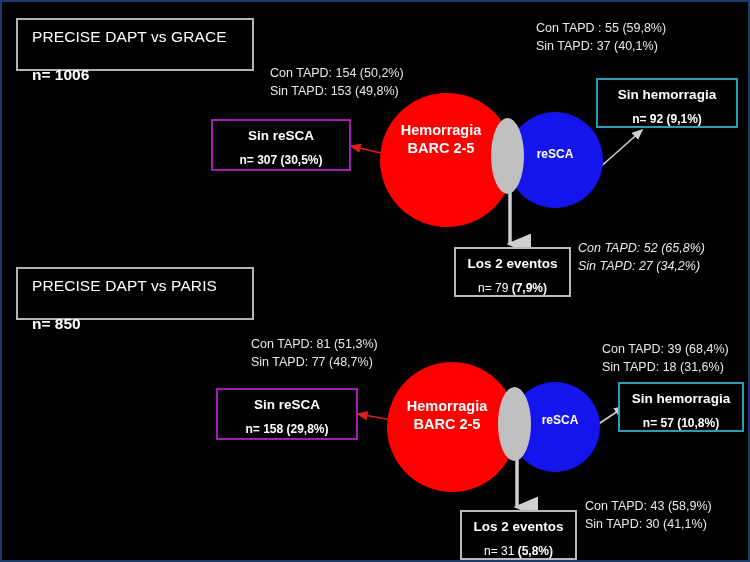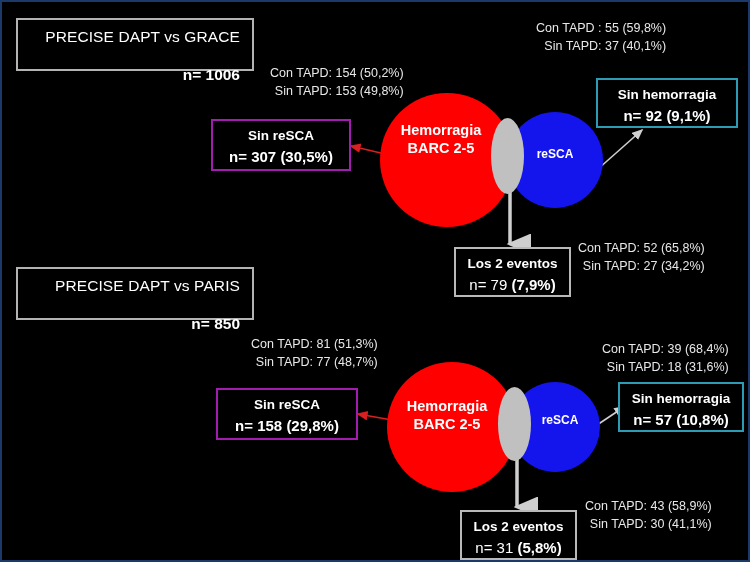--- a/index.html
+++ b/index.html
@@ -13,21 +13,21 @@
     height: 562px;
     background: #000000;
     border: 2px solid #1b3a6b;
     box-sizing: border-box;
     overflow: hidden;
     font-family: "Liberation Sans", sans-serif;
     color: #ffffff;
   }
 
   
-  .abs { position: absolute; text-align: right; }
+  .abs { position: absolute; }
 
   
   .title-box {
     border: 2px solid #b3b3b3;
     background: #000000;
     box-sizing: border-box;
     padding: 7px 12px 7px 14px;
     line-height: 1.28;
   }
   .title-box .line1 {
@@ -61,24 +61,24 @@
     padding: 6px 10px;
     line-height: 1.3;
     white-space: nowrap;
   }
   .callout .l1 {
     font-size: 13.5px;
     font-weight: bold;
     color: #ffffff;
   }
   .callout .l2 {
-    font-size: 15px;
-    font-weight: bold;
-    color: #ffffff;
-    margin-top: 2px;
+    font-size: 12px;
+    font-weight: bold;
+    color: #ffffff;
+    margin-top: 8px;
   }
   .callout.red    { border: 2px solid #a21caf; }
   .callout.cyan   { border: 2px solid #2e9bb5; }
   .callout.white  { border: 2px solid #b9b9b9; }
   .callout.white .l2 { font-weight: normal; text-align: center; }
   .callout.white .l2 b { font-weight: bold; }
 
   
   .venn { position: absolute; }
   .circle-red {
@@ -154,21 +154,21 @@
   <div class="stat-block abs" style="left:268px; top:63px;">
     <div>Con TAPD:  154 (50,2%)</div>
     <div>Sin TAPD: 153 (49,8%)</div>
   </div>
 
   <div class="stat-block abs" style="left:534px; top:18px;">
     <div>Con TAPD :  55 (59,8%)</div>
     <div>Sin TAPD: 37 (40,1%)</div>
   </div>
 
-  <div class="stat-block abs" style="left:576px; top:238px;">
+  <div class="stat-block abs" style="left:576px; top:238px;font-style:italic;">
     <div>Con TAPD:  52 (65,8%)</div>
     <div>Sin TAPD: 27 (34,2%)</div>
   </div>
 
   <div class="venn" style="left:0; top:0; width:750px; height:562px;">
     <div class="circle-red abs" style="left:378px; top:91px; width:134px; height:134px;"></div>
     <div class="circle-blue abs" style="left:505px; top:110px; width:96px; height:96px;"></div>
     <div class="lens abs" style="left:489px; top:116px; width:33px; height:76px;"></div>
     <div class="venn-label big" style="left:385px; top:120px; width:108px;">
       <span>Hemorragia</span><br>

